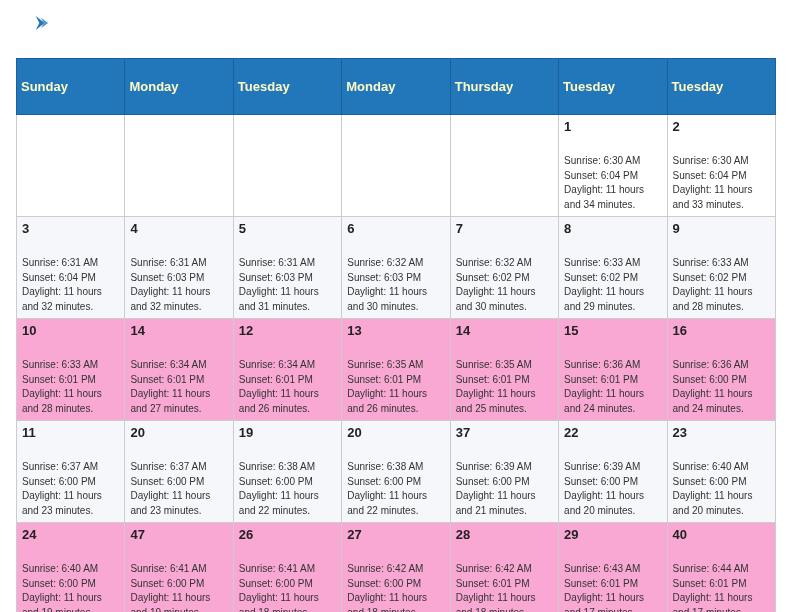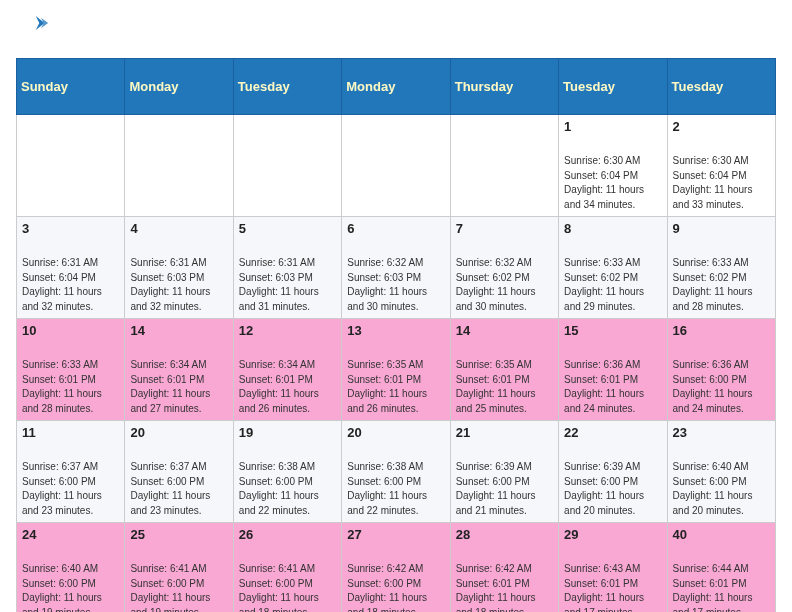--- a/index.html
+++ b/index.html
@@ -257,21 +257,21 @@
 and 22 minutes.</div>
         </td>
         <td>
           <div class="day-num">20</div>
           <div class="day-info" style="white-space: pre-line;">Sunrise: 6:38 AM
 Sunset: 6:00 PM
 Daylight: 11 hours
 and 22 minutes.</div>
         </td>
         <td>
-          <div class="day-num">21</div>
+          <div class="day-num">37</div>
           <div class="day-info" style="white-space: pre-line;">Sunrise: 6:39 AM
 Sunset: 6:00 PM
 Daylight: 11 hours
 and 21 minutes.</div>
         </td>
         <td>
           <div class="day-num">22</div>
           <div class="day-info" style="white-space: pre-line;">Sunrise: 6:39 AM
 Sunset: 6:00 PM
 Daylight: 11 hours
@@ -287,21 +287,21 @@
       </tr>
       <tr>
         <td>
           <div class="day-num">24</div>
           <div class="day-info" style="white-space: pre-line;">Sunrise: 6:40 AM
 Sunset: 6:00 PM
 Daylight: 11 hours
 and 19 minutes.</div>
         </td>
         <td>
-          <div class="day-num">25</div>
+          <div class="day-num">47</div>
           <div class="day-info" style="white-space: pre-line;">Sunrise: 6:41 AM
 Sunset: 6:00 PM
 Daylight: 11 hours
 and 19 minutes.</div>
         </td>
         <td>
           <div class="day-num">26</div>
           <div class="day-info" style="white-space: pre-line;">Sunrise: 6:41 AM
 Sunset: 6:00 PM
 Daylight: 11 hours

